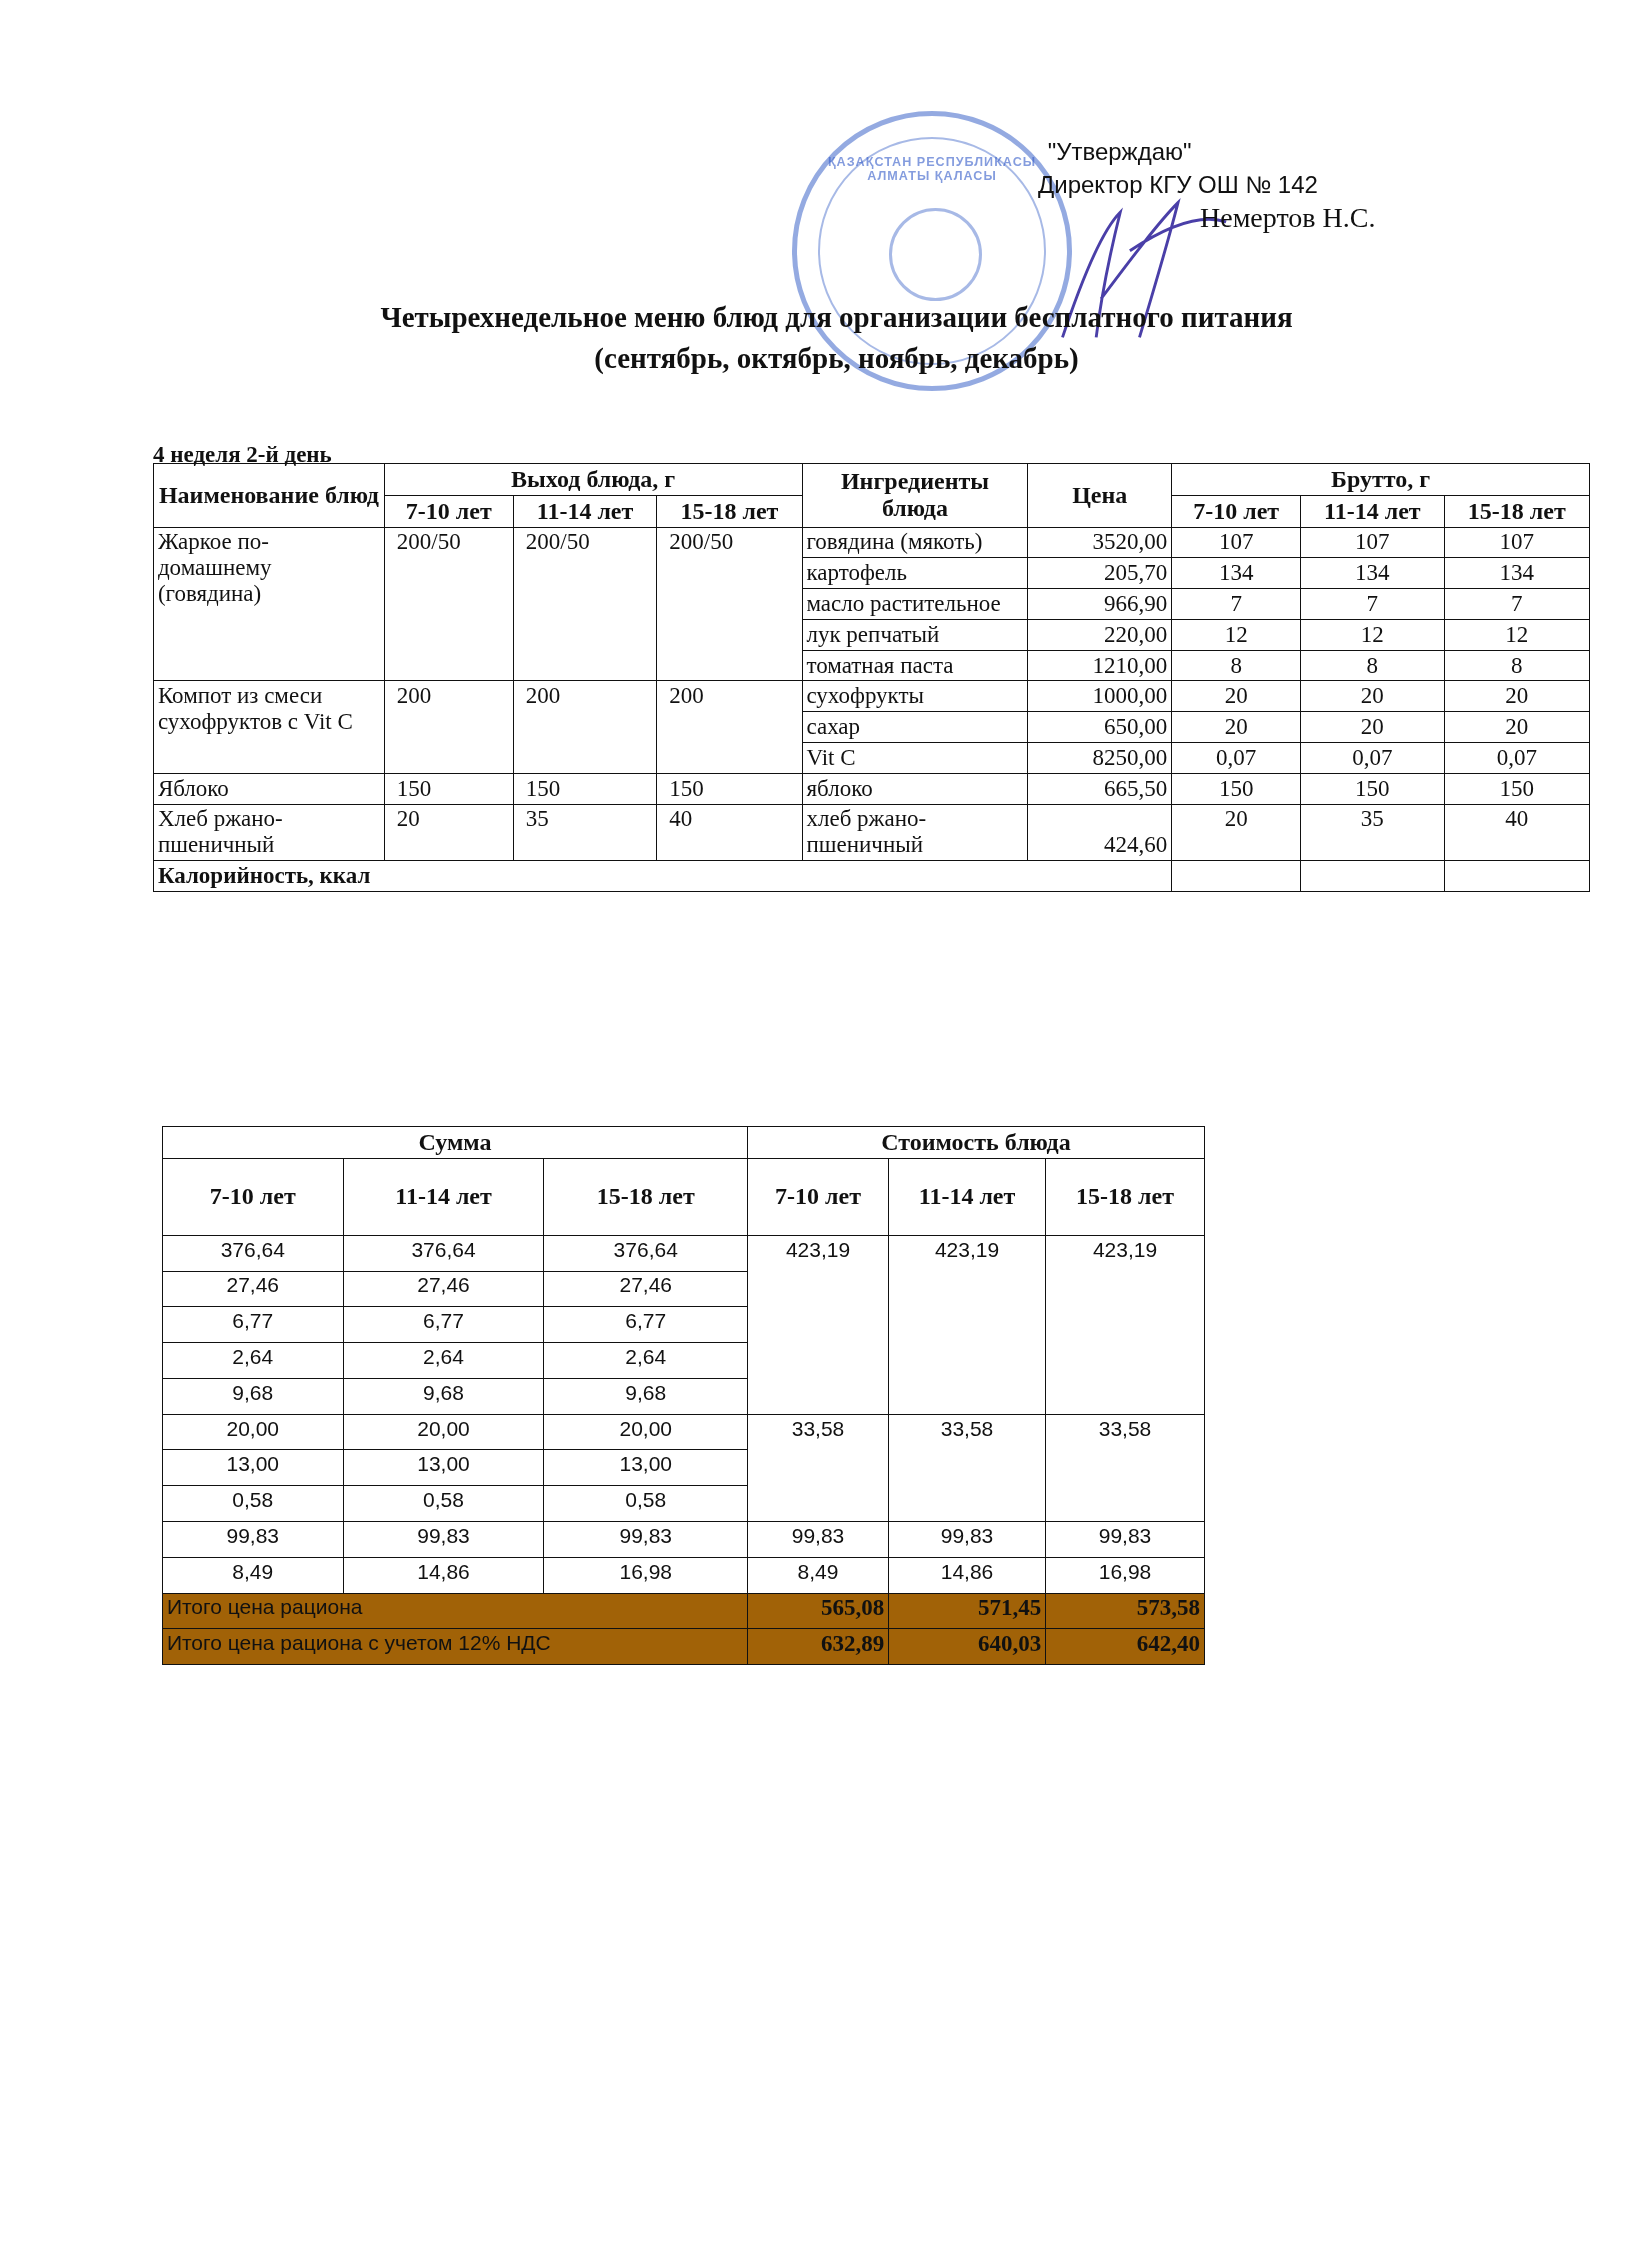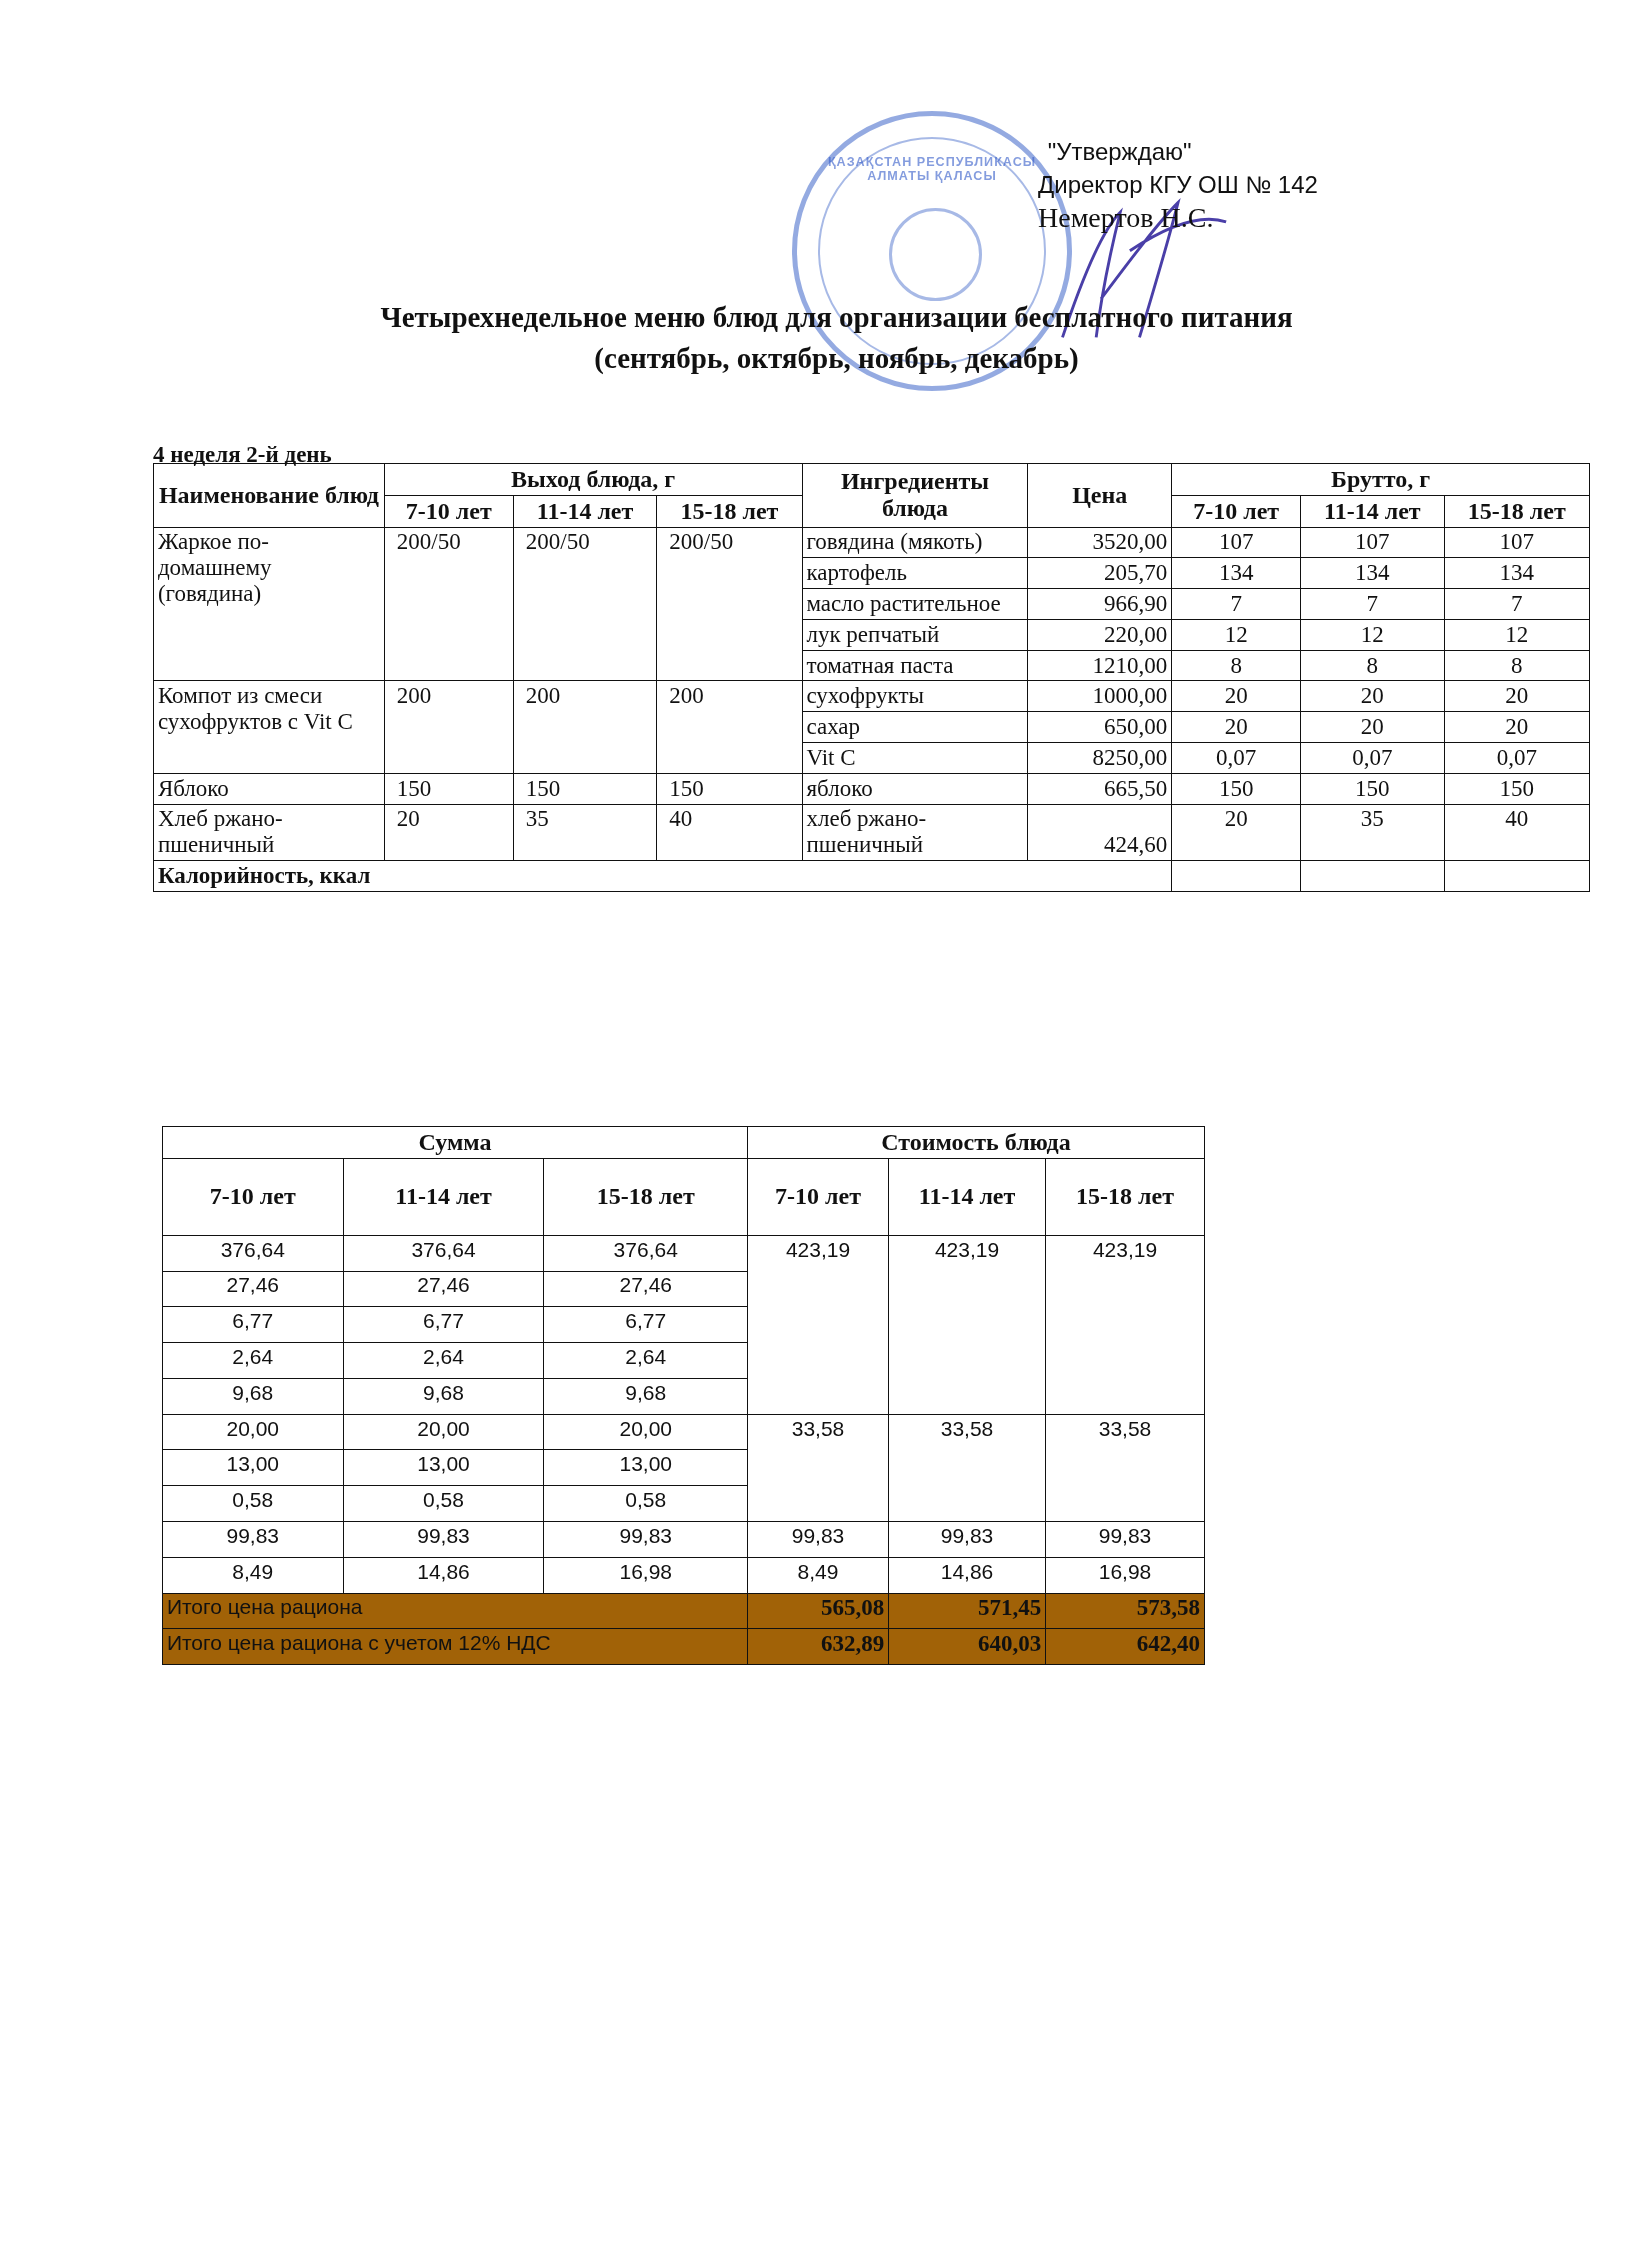--- a/index.html
+++ b/index.html
@@ -7,21 +7,21 @@
   .stamp { position:absolute; left:792px; top:111px; width:280px; height:280px; border-radius:50%;
            border:5.8px solid rgba(60,100,200,0.55); box-sizing:border-box; }
   .stamp::before { content:""; position:absolute; left:21px; top:21px; right:21px; bottom:21px; border-radius:50%;
            border:2.9px solid rgba(60,100,200,0.45); }
   .stamp::after { content:""; position:absolute; left:92px; top:92px; width:87px; height:87px; border-radius:50%;
            border:3.9px solid rgba(60,100,200,0.45); }
   .stamp-text { position:absolute; left:0; right:0; top:39px; text-align:center; font-family:"Liberation Sans", sans-serif;
            font-size:12.6px; color:rgba(50,90,200,0.6); letter-spacing:1px;font-weight:bold; }
   .signature { position:absolute; left:1043px; top:193px; width:193px; height:154px; }
   .approve { position:absolute; left:1038px; top:135px; font-family:"Liberation Sans", sans-serif; font-size:24px; line-height:33px; }
-  .approve .name { font-family:"Liberation Serif", serif; font-size:28px; display:block; }
+  .approve .name { font-family:"Liberation Serif", serif; font-size:28px; margin-left:162px; display:block; }
   .title { position:absolute; left:0; right:0; top:297px; text-align:center; font-weight:bold; font-size:29px; line-height:41px;margin-left:32px; }
   .subtitle { position:absolute; left:153px; top:442px; font-weight:bold; font-size:23px; }
   table { border-collapse:collapse; position:absolute; }
   td, th { border:1.9px solid #111; padding:1.9px 3.9px; vertical-align:top; }
   #menu { left:153px; top:463px; width:1437px; font-size:23px; }
   #menu th { font-weight:bold; font-size:24px; text-align:center; vertical-align:middle; }
   #menu td.c { text-align:left;padding-left:12px; }
   #menu td.r { text-align:right; vertical-align:bottom; }
   #menu td.b { text-align:center; }
   #cost { left:162px; top:1126px; width:1043px; font-family:"Liberation Sans", sans-serif; font-size:21px; }

